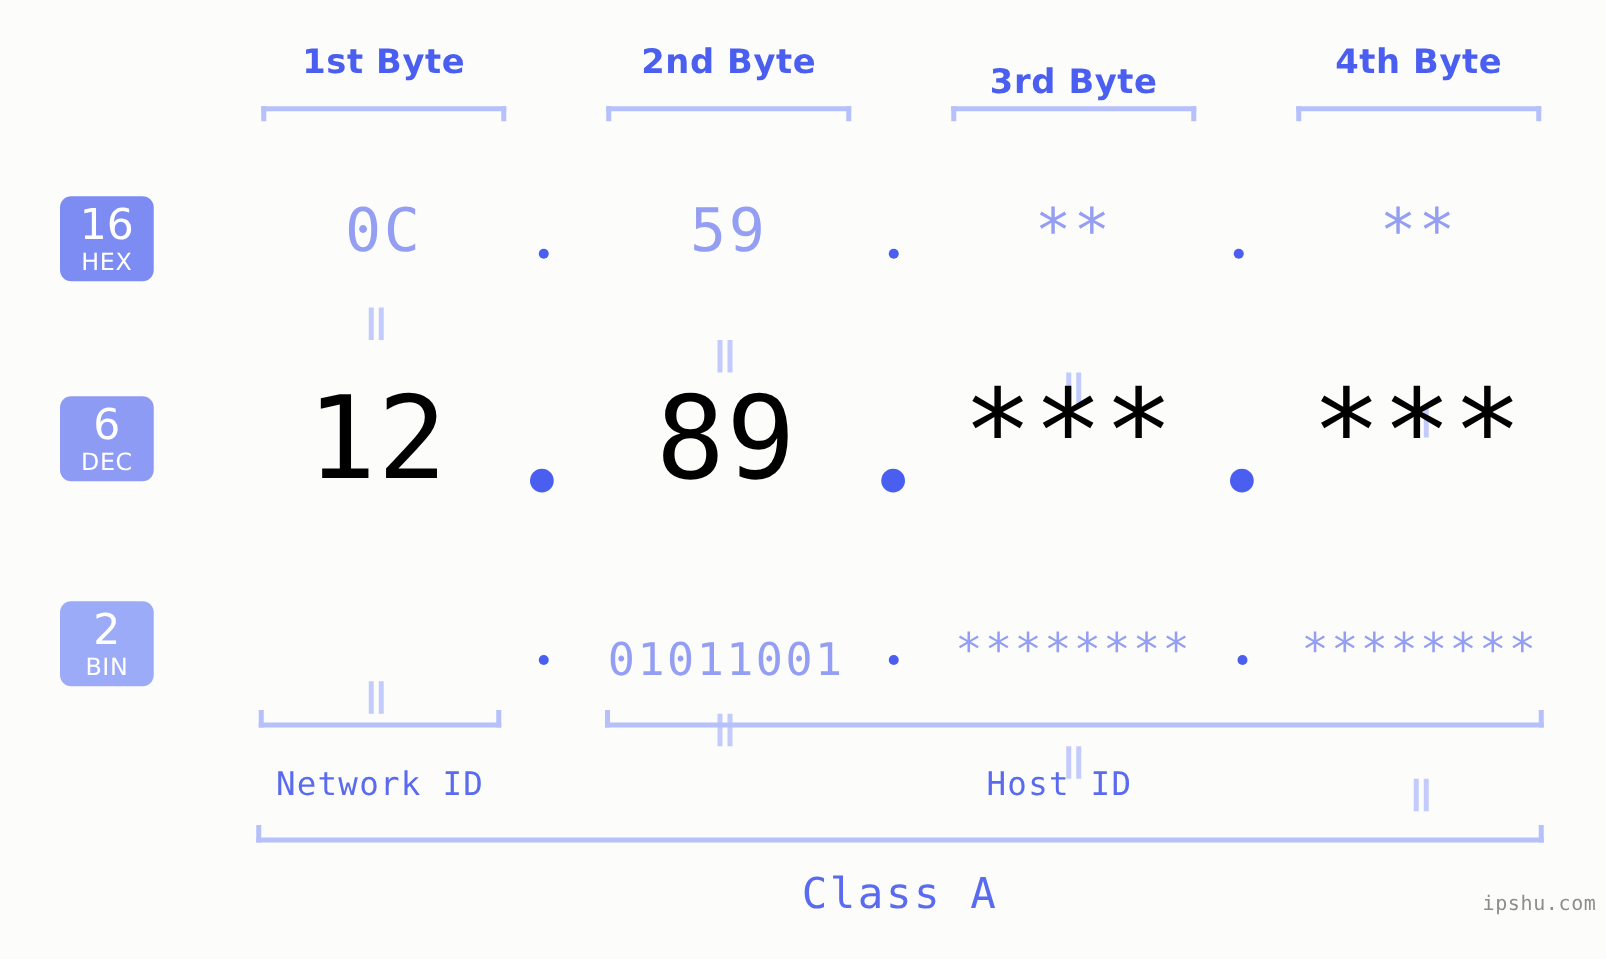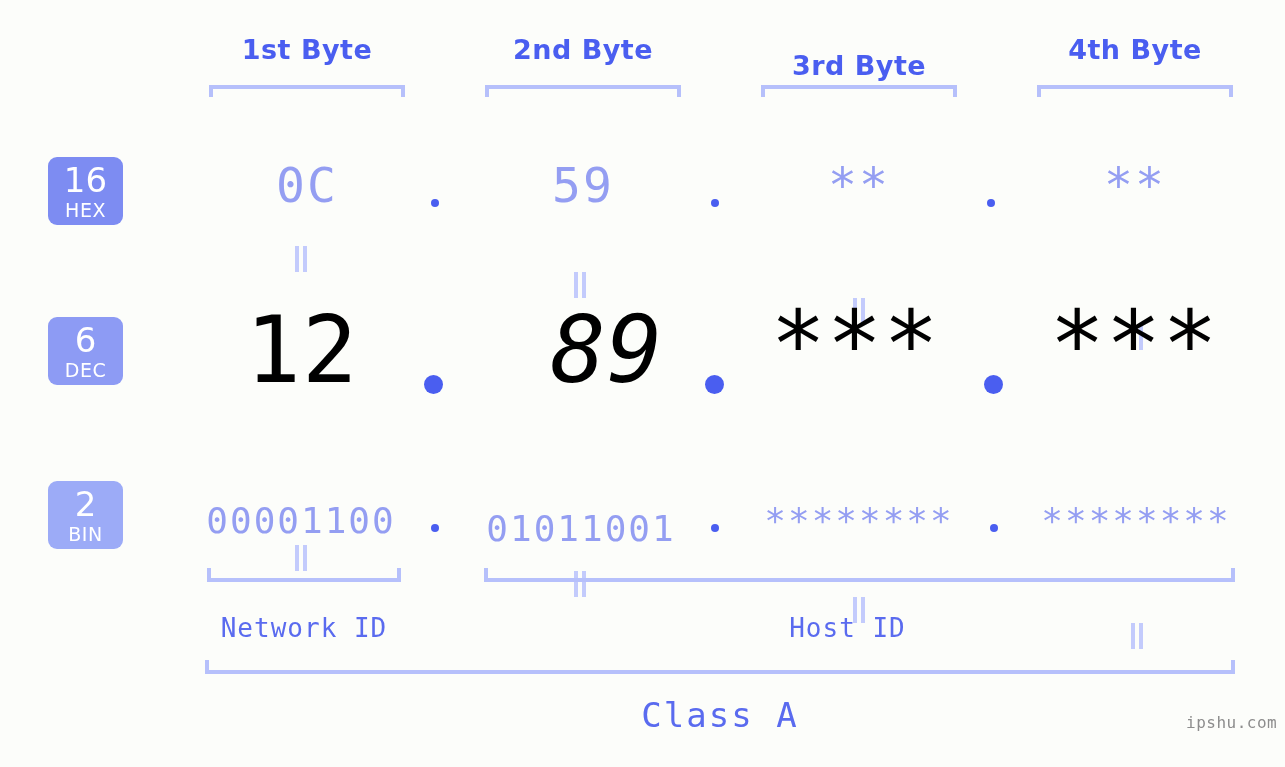--- a/index.html
+++ b/index.html
@@ -173,39 +173,38 @@
   <div class="abs eq" style="left:1129px; top:246px;"></div>
 
   <div class="abs badge" style="left:48px; top:317px; background:#8d9bf4;">
     <span class="num">6</span>
     <span class="nm">DEC</span>
   </div>
 
   <div class="abs dec-val" style="left:177px; top:305px; width:250px;">12</div>
   <div class="abs dot dot-dec" style="left:424px; top:375px;"></div>
 
-  <div class="abs dec-val" style="left:482px; top:305px; width:250px;font-style:italic;">89</div>
+  <div class="abs dec-val" style="left:456px; top:305px; width:250px;">89</div>
   <div class="abs dot dot-dec" style="left:705px; top:375px;"></div>
 
   <div class="abs dec-val" style="left:730px; top:300px; width:250px;">***</div>
   <div class="abs dot dot-dec" style="left:984px; top:375px;"></div>
 
   <div class="abs dec-val" style="left:1009px; top:300px; width:250px;">***</div>
 
   <div class="abs eq" style="left:293px; top:441px;"></div>
   <div class="abs eq" style="left:572px; top:441px;"></div>
   <div class="abs eq" style="left:851px; top:441px;"></div>
   <div class="abs eq" style="left:1129px; top:441px;"></div>
 
   <div class="abs badge" style="left:48px; top:481px; background:#9cabf7;">
     <span class="num">2</span>
     <span class="nm">BIN</span>
   </div>
 
-  <div class="abs bin-val" style="left:176px; top:500px; width:250px;">00001100</div>
   <div class="abs dot dot-bin" style="left:431px; top:524px;"></div>
 
   <div class="abs bin-val" style="left:456px; top:508px; width:250px;">01011001</div>
   <div class="abs dot dot-bin" style="left:711px; top:524px;"></div>
 
   <div class="abs bin-val" style="left:734px; top:500px; width:250px;">********</div>
   <div class="abs dot dot-bin" style="left:990px; top:524px;"></div>
 
   <div class="abs bin-val" style="left:1011px; top:500px; width:250px;">********</div>
 

